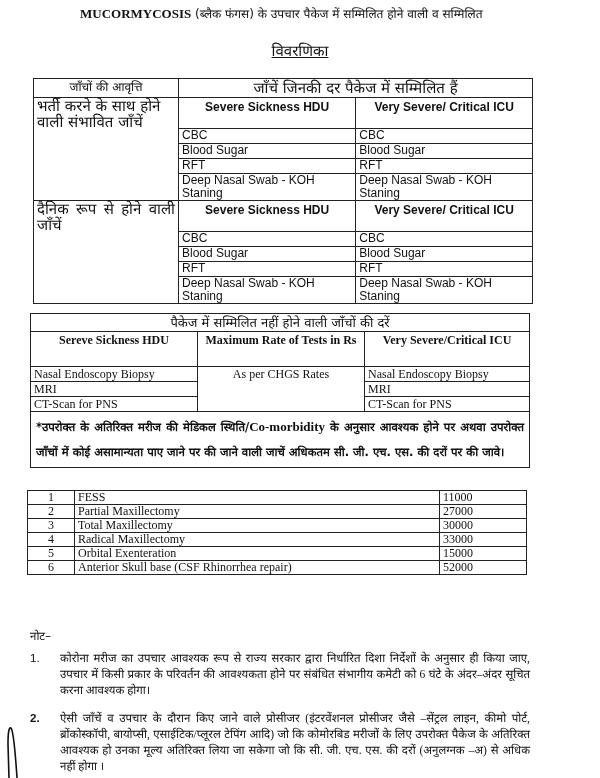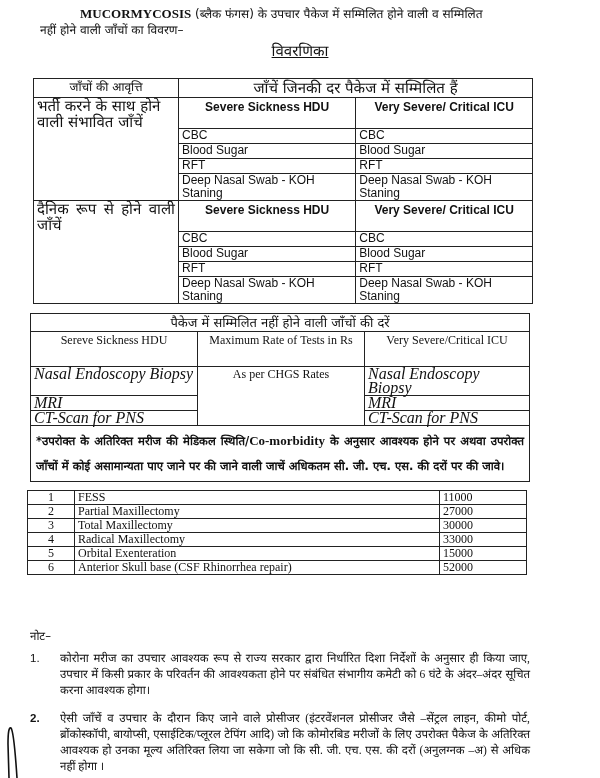--- a/index.html
+++ b/index.html
@@ -19,22 +19,22 @@
   #t1 td { line-height:13px; }
   #t1 .freq-h { text-align:center; font-size:12px; line-height:16px; width:138px; }
   #t1 .main-h { text-align:center; font-size:15px; line-height:18px; }
   #t1 .freq { font-size:15px; line-height:16px;margin-top:38px; }
   #t1 .colh { text-align:center; font-weight:bold; font-family:"Liberation Sans", sans-serif; font-size:12px; line-height:14px; height:28px; padding-top:2px; }
   #t1 .cell { font-family:"Liberation Sans", sans-serif; font-size:12px; line-height:13px; height:14px; }
 
   
   #t2 { left:30px; top:313px; width:500px; }
   #t2 .hdr { text-align:center; font-size:13px; line-height:17px; }
-  #t2 .colh { text-align:center; font-weight:normal; font-family:"Liberation Serif", serif; font-size:12px; line-height:13px; height:32px; padding-top:2px; }
-  #t2 .cell { font-family:"Liberation Serif", serif; font-size:16px; line-height:14px; height:14px;font-style:italic; }
+  #t2 .colh { text-align:center; font-weight:bold; font-family:"Liberation Serif", serif; font-size:12px; line-height:13px; height:32px; padding-top:2px; }
+  #t2 .cell { font-family:"Liberation Serif", serif; font-size:12px; line-height:14px; height:14px; }
   #t2 .mid { text-align:center; font-family:"Liberation Serif", serif; font-size:12px; line-height:14px; }
   #t2 .note { font-size:11.5px; line-height:25px; text-align:justify; padding:2px 5px;font-weight:bold; }
   #t2 .note .en { font-family:"Liberation Serif", serif; font-size:13px; }
 
   
   #t3 { left:27px; top:490px; width:500px; font-family:"Liberation Serif", serif; font-size:12px; }
   #t3 .hdr { text-align:center; font-family:"DejaVu Sans", sans-serif; font-size:13px; line-height:18px; }
   #t3 td { line-height:13px; height:13px; }
   #t3 .sn { text-align:center; width:40px; }
   #t3 .cost { width:80px; }
@@ -46,21 +46,20 @@
   #n1 { top:650px; }
   #n2 { top:710px; }
   #n2 .num { font-weight:bold; }
   .pen-mark { position:absolute; left:6px; top:724px; width:14px; height:54px; }
 </style>
 </head>
 <body>
 
 <div class="title">
   <div class="lead"><b>MUCORMYCOSIS</b> <span>(ब्लैक फंगस) के उपचार पैकेज में सम्मिलित होने वाली व सम्मिलित</span></div>
-  <div>नहीं होने वाली जाँचों का विवरण–</div>
 </div>
 <div class="subtitle">विवरणिका</div>
 
 <table id="t1">
   <tbody>
       <tr>
     <td class="freq-h">जाँचों की आवृत्ति</td>
     <td class="main-h" colspan="2">जाँचें जिनकी दर पैकेज में सम्मिलित हैं</td>
   </tr>
 

